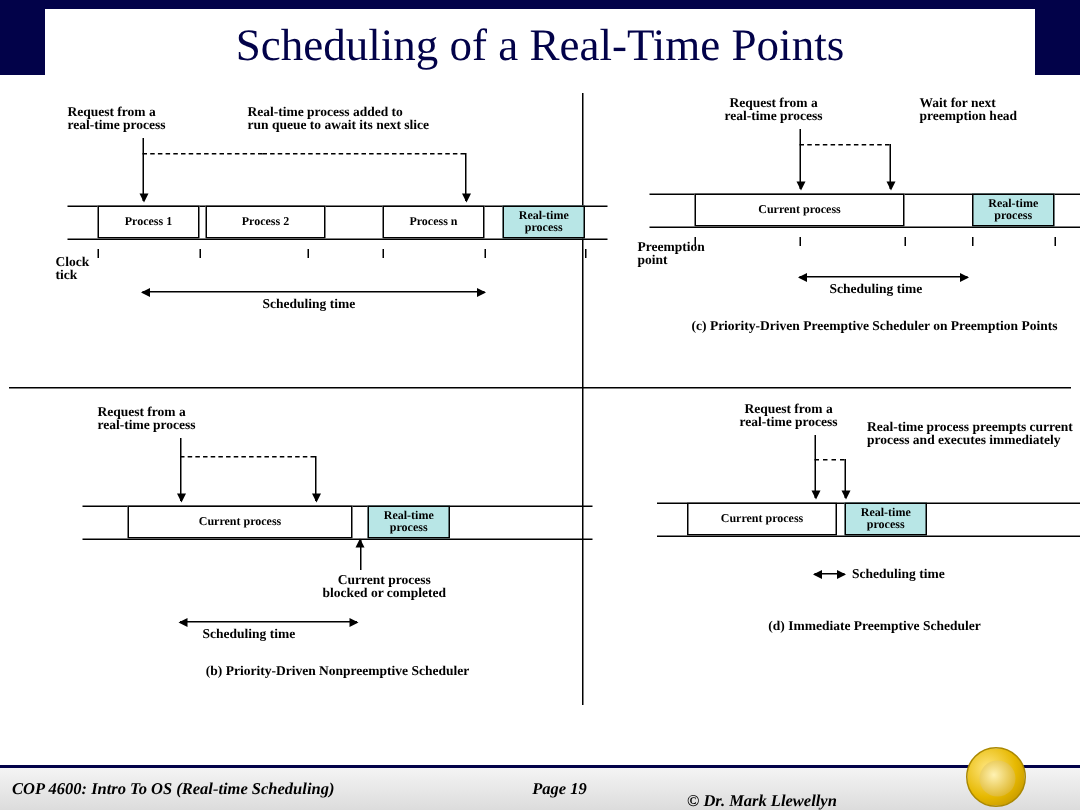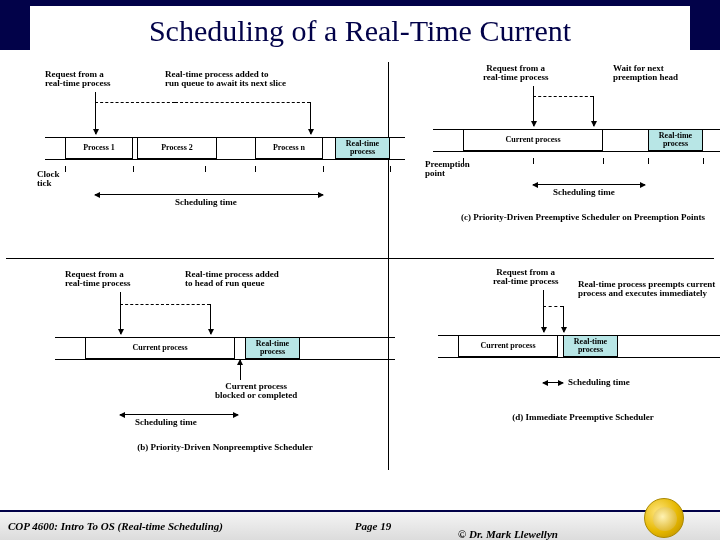--- a/index.html
+++ b/index.html
@@ -42,21 +42,21 @@
   .footer .f2 { flex: 0 0 130px; text-align: center; }
   .footer .f3 { flex: 1; text-align: left; padding-left: 20px; margin-top: 16px; }
   .logo { position: absolute; right: 36px; bottom: 2px; width: 40px; height: 40px; border-radius: 50%; background: radial-gradient(circle at 35% 35%, #ffe680 0%, #e6b800 55%, #b38600 100%); border: 1px solid #aa8800; }
   .logo::after { content: ""; position: absolute; left: 8px; top: 8px; width: 24px; height: 24px; border-radius: 50%; background: radial-gradient(circle at 40% 40%, #fff2b3, #d4a400); }
 </style>
 </head>
 <body>
 
 <div class="slide">
   <div class="darkbar"></div>
-  <div class="title">Scheduling of a Real-Time Current</div>
+  <div class="title">Scheduling of a Real-Time Points</div>
 
   <div class="vline"></div>
   <div class="hline"></div>
 
   <div class="quad">
 
     <div class="cell" style="left:0;top:0;width:380px;height:195px">
       <div class="panel">
         <div class="lbl" style="left:10px;top:8px;white-space:pre">Request from a
 real-time process</div>
@@ -116,22 +116,20 @@
         <div class="dbl" style="left:110px;top:122px;width:112px"></div>
         <div class="lbl" style="left:130px;top:126px">Scheduling time</div>
         <div class="cap" style="top:150px">(c) Priority-Driven Preemptive Scheduler on Preemption Points</div>
       </div>
     </div>
 
     <div class="cell" style="left:0;top:200px;width:380px;height:208px">
       <div class="panel">
         <div class="lbl" style="left:30px;top:8px;white-space:pre">Request from a
 real-time process</div>
-        <div class="lbl" style="left:150px;top:8px;white-space:pre">Real-time process added
-to head of run queue</div>
         <div class="arr-d" style="left:85px;top:30px;height:42px"></div>
         <div class="dash" style="left:85px;top:42px;width:90px"></div>
         <div class="arr-d" style="left:175px;top:42px;height:30px"></div>
 
         <div class="tline" style="left:20px;top:75px;width:340px"></div>
         <div class="tline" style="left:20px;top:97px;width:340px"></div>
         <div class="box" style="left:50px;top:75px;width:150px;height:22px">Current process</div>
         <div class="box rt" style="left:210px;top:75px;width:55px;height:22px;white-space:pre">Real-time
 process</div>
 

